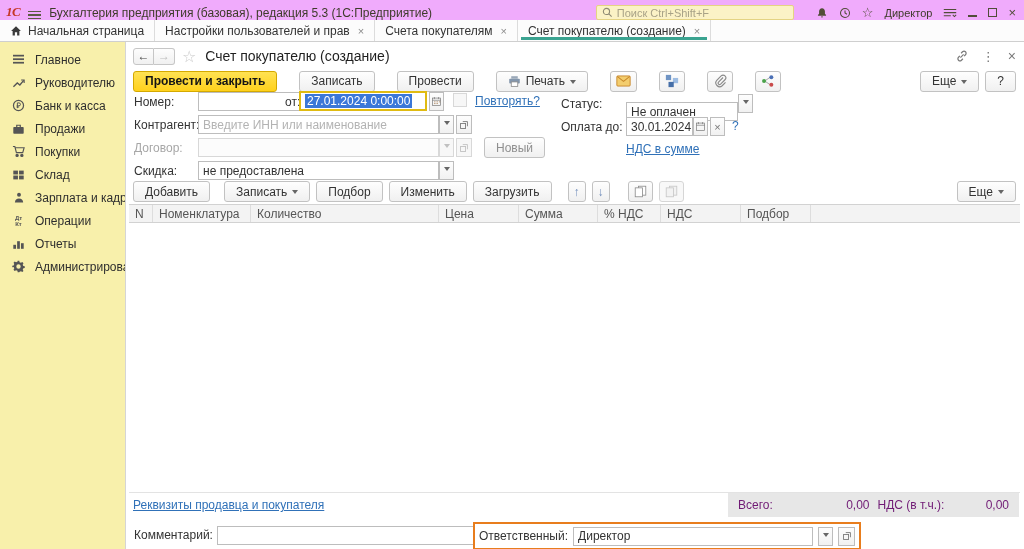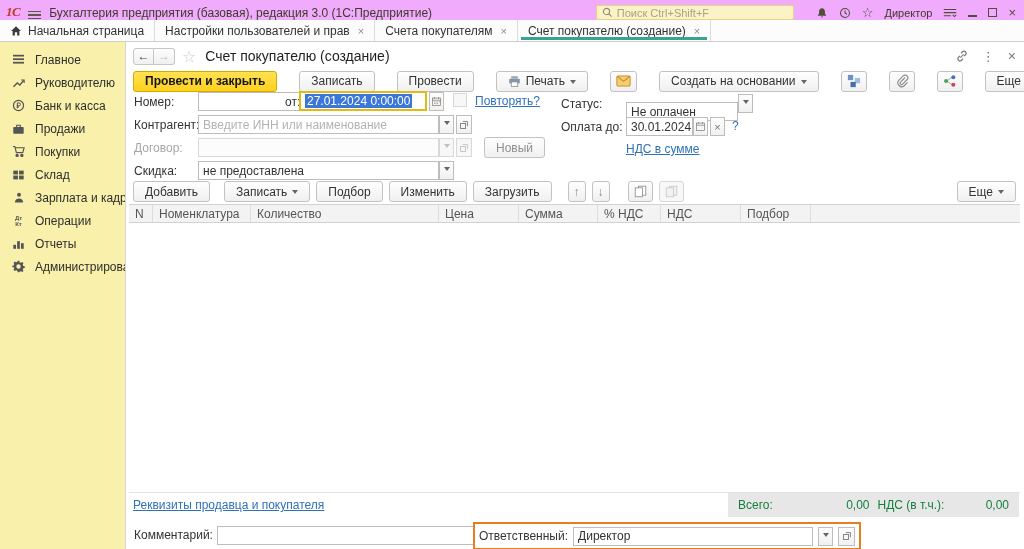--- a/index.html
+++ b/index.html
@@ -78,36 +78,36 @@
   
   .grid-toolbar { position:absolute; top:138px; left:7px; right:8px; height:23px; display:flex; align-items:center; gap:6px; }
   .arrbtn { color:#6f8cba; font-size:12px; }
   .ghead { position:absolute; top:162px; left:3px; right:4px; height:19px; display:grid; grid-template-columns:24px 98px 188px 80px 79px 63px 80px 70px 1fr; background:#f3f3f3; border:1px solid #d2d2d2; border-left:none; border-right:none; align-items:center; color:#555; }
   .ghead .hc { padding-left:6px; border-right:1px solid #ddd; height:100%; display:flex; align-items:center; overflow:hidden; white-space:nowrap; }
   .ghead .hc:last-child { border-right:none; }
   .gbody { position:absolute; top:181px; left:3px; right:4px; height:270px; background:#fff; border-bottom:1px solid #e3e3e3; }
 
   
   .totals-row { position:absolute; top:451px; left:7px; right:5px; height:24px; display:flex; align-items:center; }
-  .totals-bar { position:absolute; left:595px; right:0; top:0; height:24px; background:#e7e7e7; display:flex; align-items:center; padding:0 10px; color:#15803d; }
+  .totals-bar { position:absolute; left:595px; right:0; top:0; height:24px; background:#e7e7e7; display:flex; align-items:center; padding:0 10px; color:#701a75; }
   .t-half { flex:1; display:flex; justify-content:space-between; align-items:center; }
   .t-half + .t-half { margin-left:8px; }
   .footer2 { position:absolute; top:480px; left:7px; right:8px; height:26px; display:flex; align-items:center; }
   .resp-box { position:absolute; left:340px; top:0; width:388px; height:26px; border:2px solid #e87d1d; display:flex; align-items:center; gap:5px; padding:12px 4px; background:#fff; }
   .resp-box .inp { border-color:#bdbdbd; }
 </style>
 </head>
 <body>
 
 <div class="app">
 
   <div class="titlebar">
     <span class="logo-1c">1С</span>
     <span class="burger"></span>
-    <span class="tb-title">Бухгалтерия предприятия (базовая), редакция 3.0  (1С:Предприятие)</span>
+    <span class="tb-title">Бухгалтерия предприятия (базовая), редакция 5.3  (1С:Предприятие)</span>
     <div class="search-box">
       <svg width="11" height="11" viewBox="0 0 16 16" fill="none" stroke="#8e8a74" stroke-width="1.6">
           <circle cx="6.5" cy="6.5" r="4.5"></circle>
           <path d="M10 10l4 4"></path>
         </svg>
       <input placeholder="Поиск Ctrl+Shift+F" style="">
     </div>
     <div class="tb-icons">
       <span class="ic">
           <svg width="12" height="12" viewBox="0 0 16 16">
@@ -284,24 +284,20 @@
               <rect x="4" y="8.5" width="8" height="5.5" fill="#fff" stroke="#8a8a8a"></rect>
             </svg>
             <span>Печать</span>
             <span class="caret"></span>
           </span>
         <span class="btn icon-only">
             <svg width="15" height="12" viewBox="0 0 16 13">
               <rect x="0.8" y="1" width="14.4" height="11" rx="1" fill="#f3cd6e" stroke="#c8882a"></rect>
               <path d="M1.2 1.6 8 7l6.8-5.4" fill="none" stroke="#c8882a" stroke-width="1.1"></path>
             </svg>
-          </span>
-        <span class="btn">
-            <span>Создать на основании</span>
-            <span class="caret"></span>
           </span>
         <span class="btn icon-only">
             <svg width="14" height="14" viewBox="0 0 16 16">
               <rect x="1" y="1" width="6" height="6" fill="#6f94c4"></rect>
               <rect x="9" y="4.5" width="6" height="6" fill="#9dbce2"></rect>
               <rect x="4" y="9" width="6" height="6" fill="#466fa8"></rect>
             </svg>
           </span>
         <span class="btn icon-only">
             <svg width="14" height="14" viewBox="0 0 16 16" fill="none" stroke="#8a8a8a" stroke-width="1.3">

